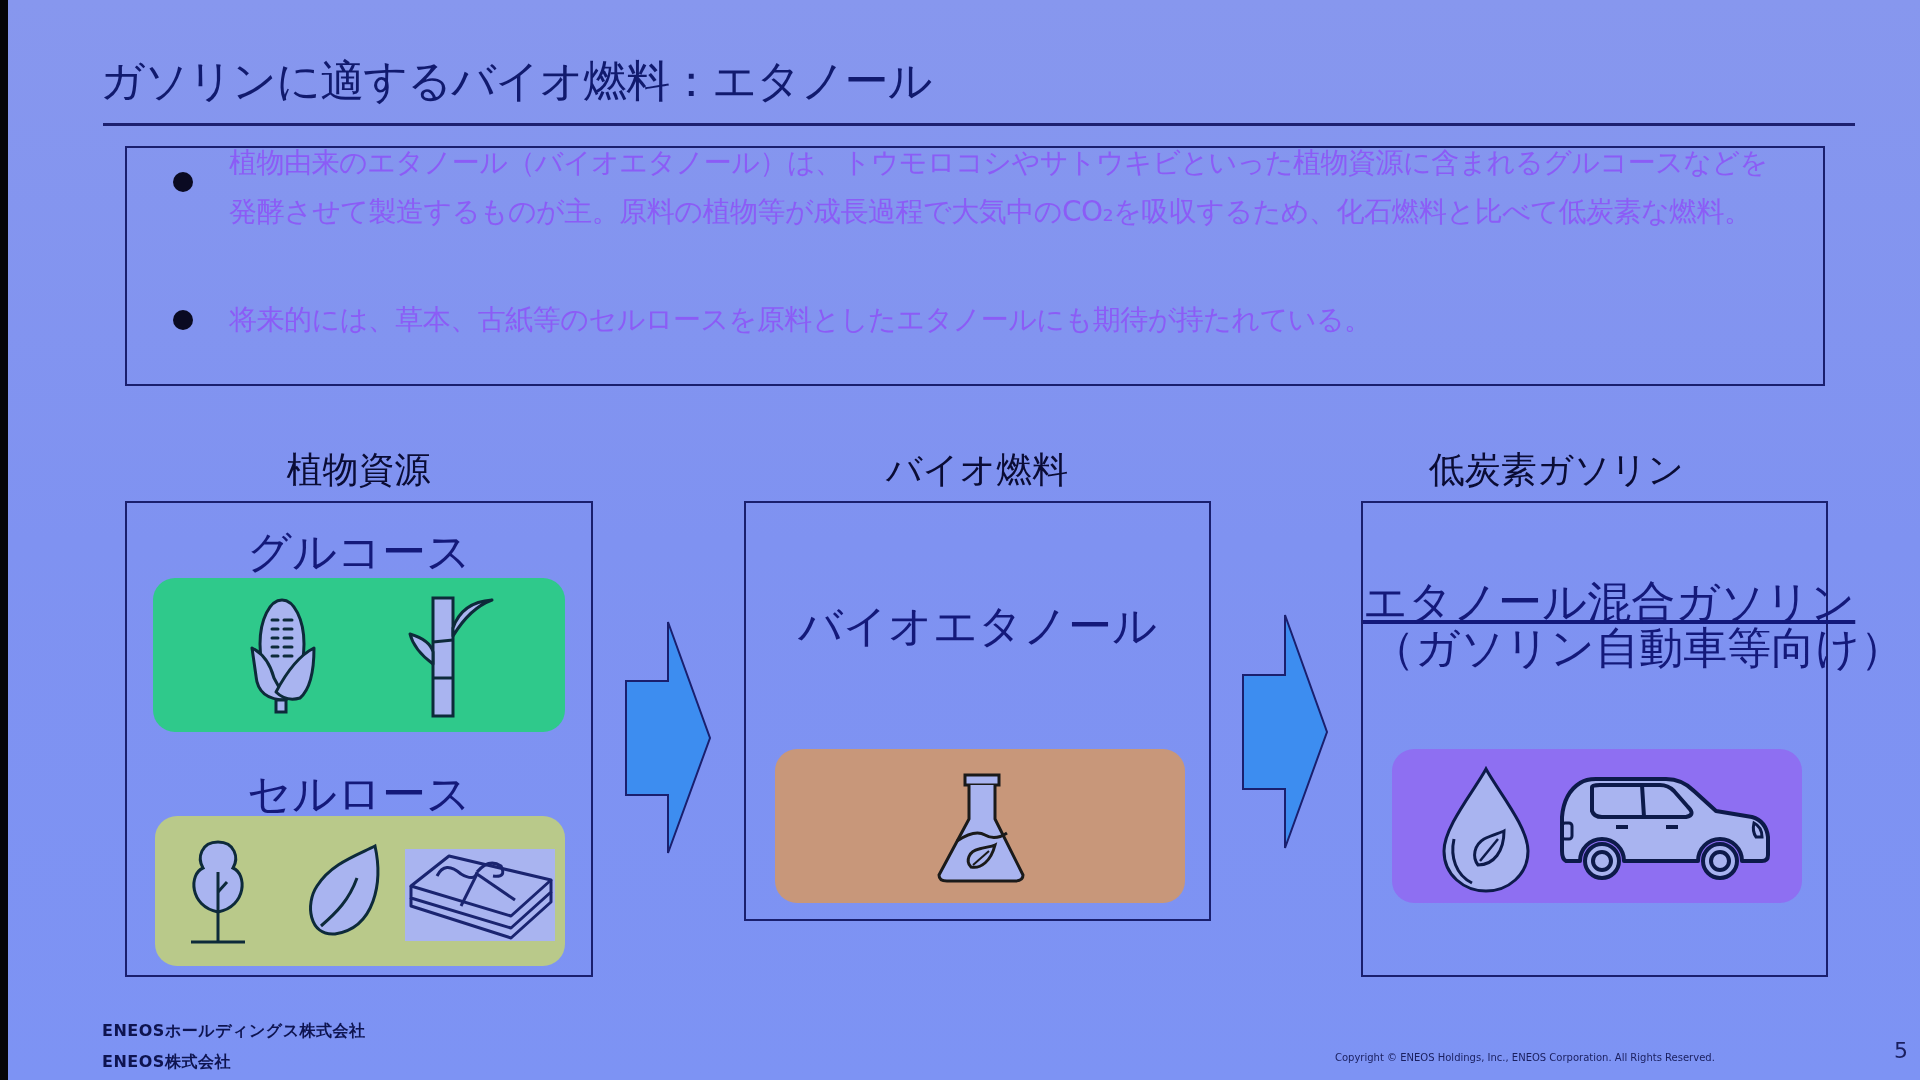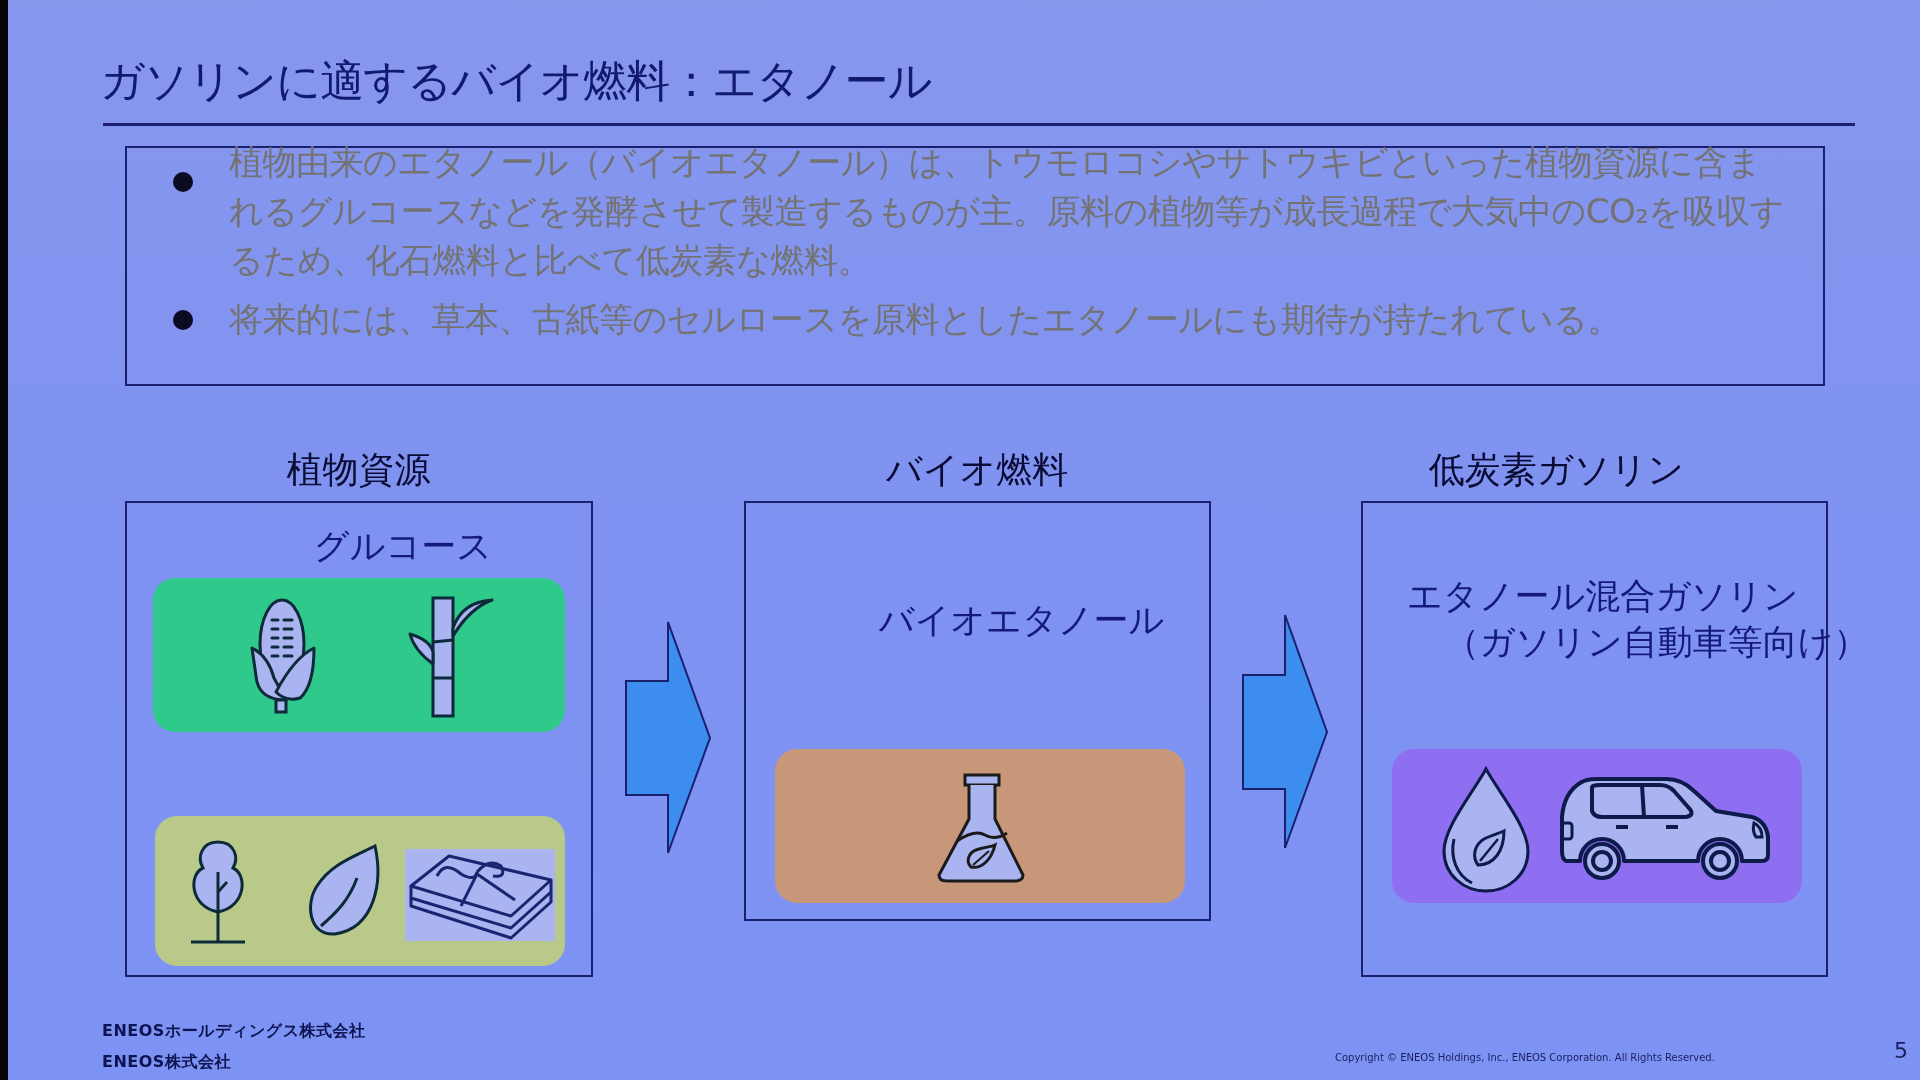--- a/index.html
+++ b/index.html
@@ -6,24 +6,24 @@
   body{width:1920px;height:1080px;overflow:hidden;position:relative;
        background:linear-gradient(180deg,#8797ee 0%,#7f92f1 50%,#7d93f4 100%);
        font-family:"DejaVu Sans","Liberation Sans",sans-serif;color:#0e1570;}
   .bezel{position:absolute;left:0;top:0;width:8px;height:1080px;background:#050508;}
   .abs{position:absolute;}
   .title{left:100px;top:52px;font-size:44px;letter-spacing:-1px;color:#111a6e;white-space:nowrap;font-weight:400;}
   .title-rule{left:103px;top:123px;width:1752px;height:3px;background:#1d2070;}
   .summary{left:125px;top:146px;width:1700px;height:240px;border:2px solid #1a1f6e;box-sizing:border-box;}
   .bullet{position:absolute;left:46px;display:flex;}
   .bullet .dot{width:20px;height:20px;border-radius:50%;background:#0a0a22;position:absolute;left:0;top:34px;}
-  .bullet .txt{position:absolute;left:96px;width:1560px;font-size:34px;line-height:49px;color:#737373;letter-spacing:-0.5px;}
+  .bullet .txt{position:absolute;left:96px;width:1560px;font-size:28px;line-height:49px;color:#8b5cf6;letter-spacing:-0.5px;}
   .col-head{font-size:36px;font-weight:400;color:#0a0c35;text-align:center;white-space:nowrap;}
   .col-box{border:2px solid #1a1f6e;box-sizing:border-box;}
-  .label{font-size:35px;color:#14197a;text-align:center;white-space:nowrap;padding-left:44px;}
+  .label{font-size:44px;color:#14197a;text-align:center;white-space:nowrap;}
   .panel{border-radius:22px;}
   .icon{position:absolute;}
   .footer-co{font-size:16px;font-weight:700;color:#0e1450;white-space:nowrap;letter-spacing:0.5px;}
   .copyright{font-size:10px;color:#1a1f5e;white-space:nowrap;}
   .pageno{font-size:22px;color:#1a1f5e;}
 </style>
 </head>
 <body>
 
 <div class="bezel"></div>
@@ -68,20 +68,21 @@
 
     <svg class="icon" style="left:255px;top:14px;" width="90" height="128" viewBox="0 0 90 128">
       <rect x="25" y="6" width="20" height="118" fill="#a9b4f0" stroke="#0d2a3a" stroke-width="3"></rect>
       <line x1="25" y1="50" x2="45" y2="48" stroke="#0d2a3a" stroke-width="3"></line>
       <line x1="25" y1="86" x2="45" y2="86" stroke="#0d2a3a" stroke-width="3"></line>
       <path d="M45 36 Q54 10 84 8 Q62 16 45 44 Z" fill="#a9b4f0" stroke="#0d2a3a" stroke-width="3" stroke-linejoin="round"></path>
       <path d="M25 72 Q6 58 2 42 Q22 48 25 60 Z" fill="#a9b4f0" stroke="#0d2a3a" stroke-width="3" stroke-linejoin="round"></path>
     </svg>
   </div>
 
+  <div class="abs label" style="left:0;top:262px;width:464px;">セルロース</div>
   <div class="abs panel" style="left:28px;top:313px;width:410px;height:150px;background:#b9c98a;">
 
     <svg class="icon" style="left:28px;top:22px;" width="70" height="110" viewBox="0 0 70 110">
       <path d="M35 4 C18 4 14 20 20 30 C6 36 6 68 35 74 C64 68 64 36 50 30 C56 20 52 4 35 4 Z" fill="#a9b4f0" stroke="#0d2a3a" stroke-width="3"></path>
       <line x1="35" y1="34" x2="35" y2="104" stroke="#0d2a3a" stroke-width="3"></line>
       <line x1="35" y1="54" x2="44" y2="44" stroke="#0d2a3a" stroke-width="3"></line>
       <line x1="8" y1="104" x2="62" y2="104" stroke="#0d2a3a" stroke-width="3"></line>
     </svg>
 
     <svg class="icon" style="left:148px;top:26px;" width="84" height="98" viewBox="0 0 84 98">
@@ -119,21 +120,21 @@
     </svg>
   </div>
 </div>
 
 <svg class="abs" style="left:1238px;top:610px;" width="96" height="244" viewBox="1238 610 96 244">
   <polygon points="1243,675 1285,675 1285,615 1327,732 1285,848 1285,789 1243,789" fill="#3d8df0" stroke="#1a1f6e" stroke-width="2"></polygon>
 </svg>
 
 <div class="abs col-head" style="left:1323px;top:446px;width:467px;">低炭素ガソリン</div>
 <div class="abs col-box" style="left:1361px;top:501px;width:467px;height:476px;">
-  <div class="abs label" style="left:0;top:70px;width:381px;">エタノール混合ガソリン</div>
+  <div class="abs label" style="left:0;top:70px;width:381px;text-decoration:underline;">エタノール混合ガソリン</div>
   <div class="abs label" style="left:8px;top:116px;width:483px;">（ガソリン自動車等向け）</div>
   <div class="abs panel" style="left:29px;top:246px;width:410px;height:154px;background:#8e6ff2;">
     <svg class="icon" style="left:46px;top:16px;" width="96" height="130" viewBox="0 0 96 130">
       <path d="M48 4 C36 26 6 62 6 86 C6 110 26 126 48 126 C70 126 90 110 90 86 C90 62 60 26 48 4 Z" fill="#a9b4f0" stroke="#0d1a4a" stroke-width="3"></path>
       <path d="M16 74 C12 92 18 110 34 118" fill="none" stroke="#0d1a4a" stroke-width="3"></path>
       <path d="M66 66 C66 86 56 100 40 100 C34 92 36 80 46 74 C54 70 62 68 66 66 Z" fill="none" stroke="#0d1a4a" stroke-width="3"></path>
       <path d="M60 74 L42 96" stroke="#0d1a4a" stroke-width="2.5"></path>
     </svg>
     <svg class="icon" style="left:164px;top:22px;" width="216" height="110" viewBox="0 0 216 110">
       <path d="M6 80 L6 46 Q8 22 24 12 Q30 8 40 8 L110 8 Q126 8 138 20 L160 40 L196 46 Q210 50 212 66 L212 84 Q212 90 206 90 L186 90 A22 22 0 0 0 142 90 L68 90 A22 22 0 0 0 24 90 L10 90 Q6 88 6 80 Z" fill="#a9b4f0" stroke="#0d1a4a" stroke-width="4" stroke-linejoin="round"></path>

